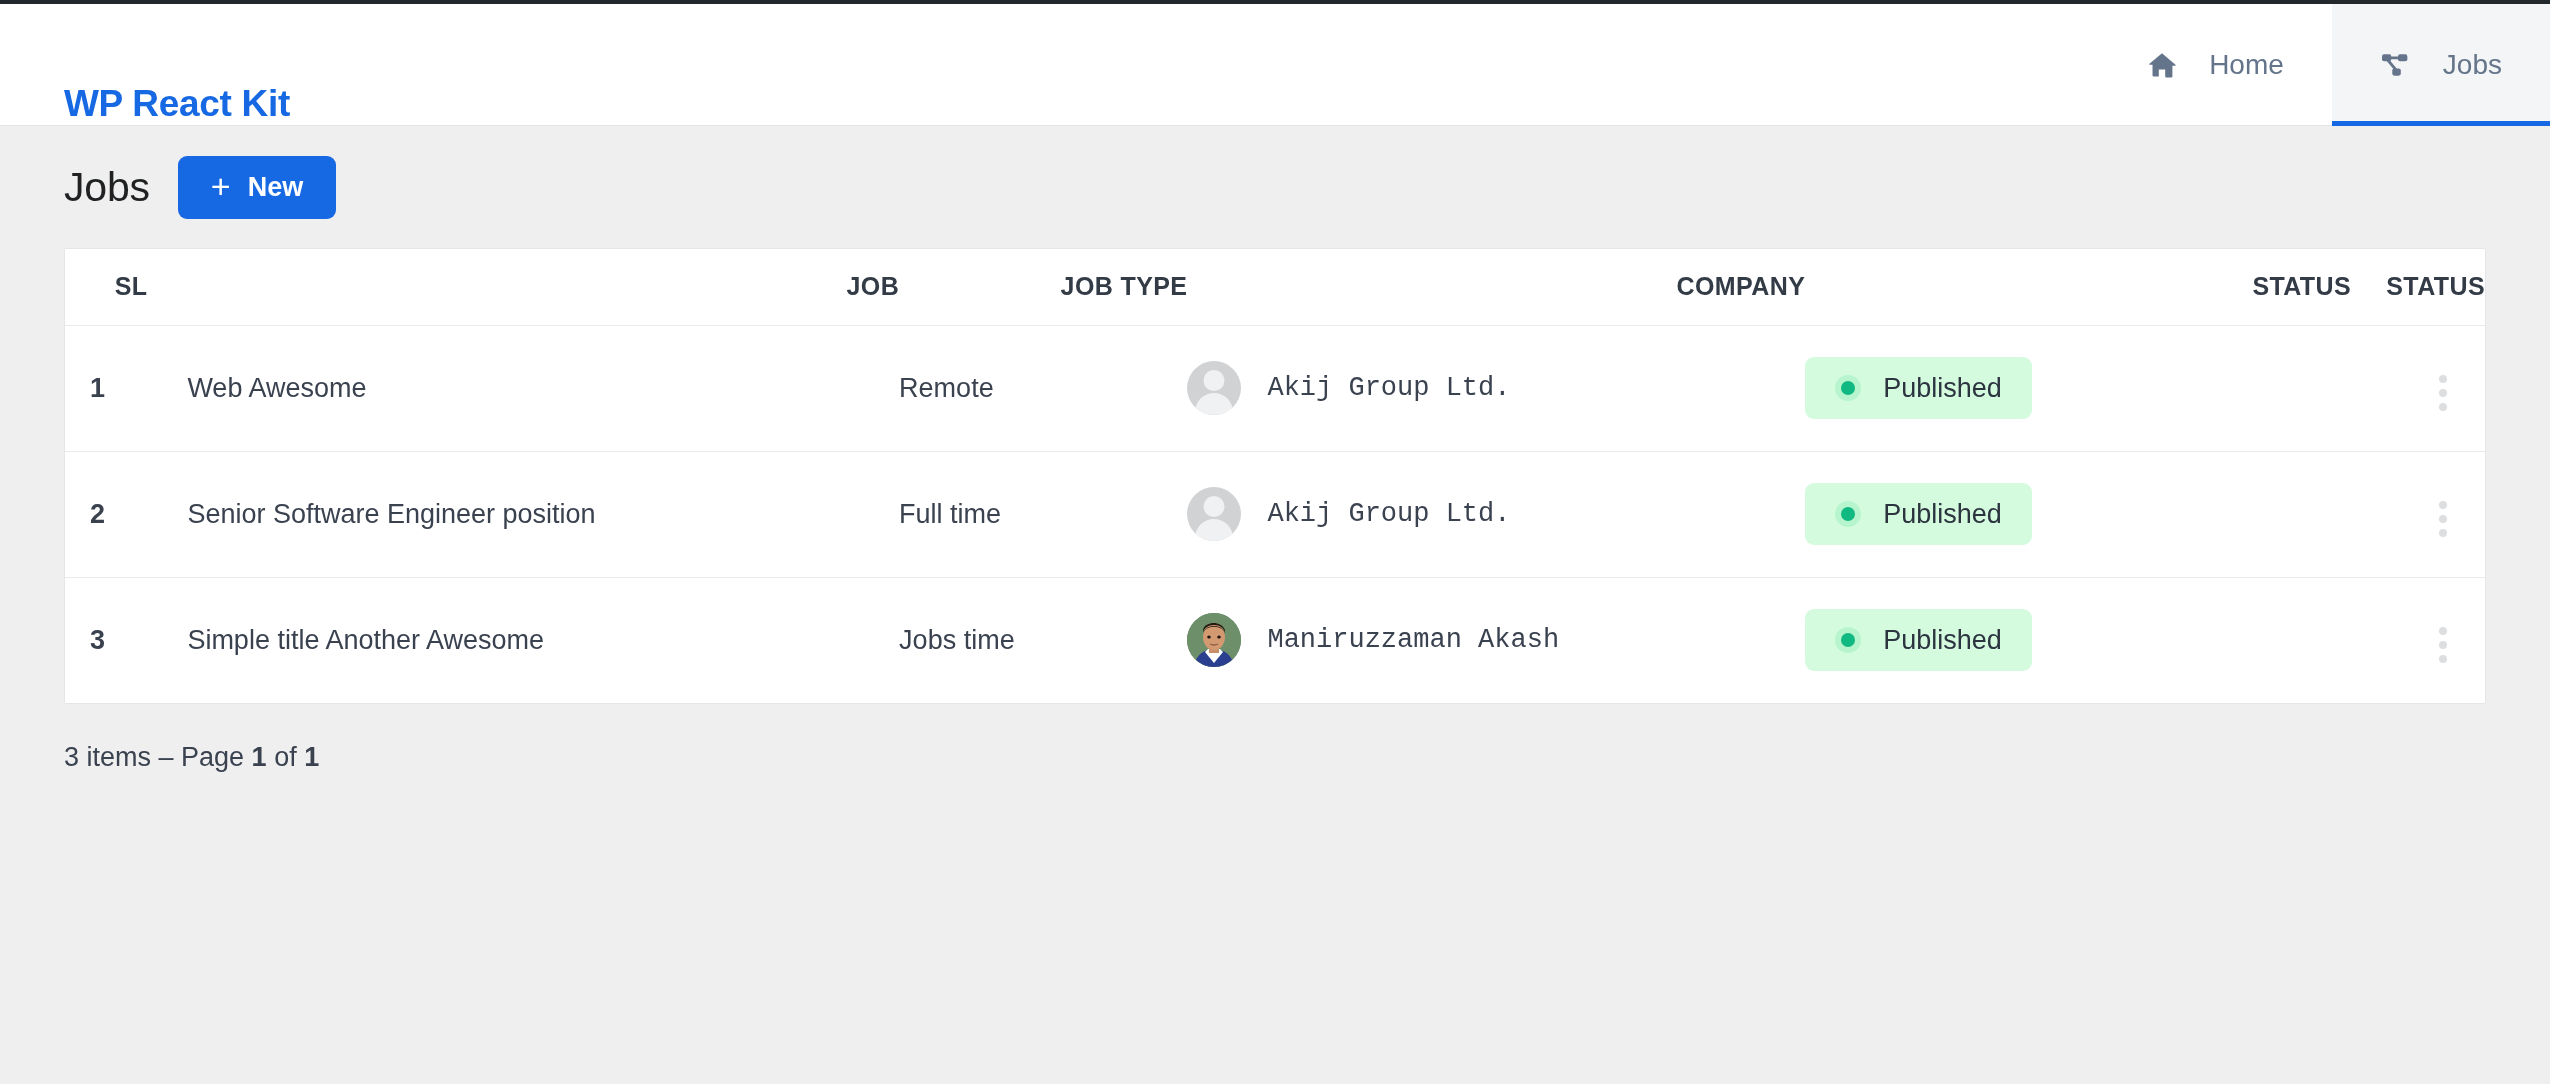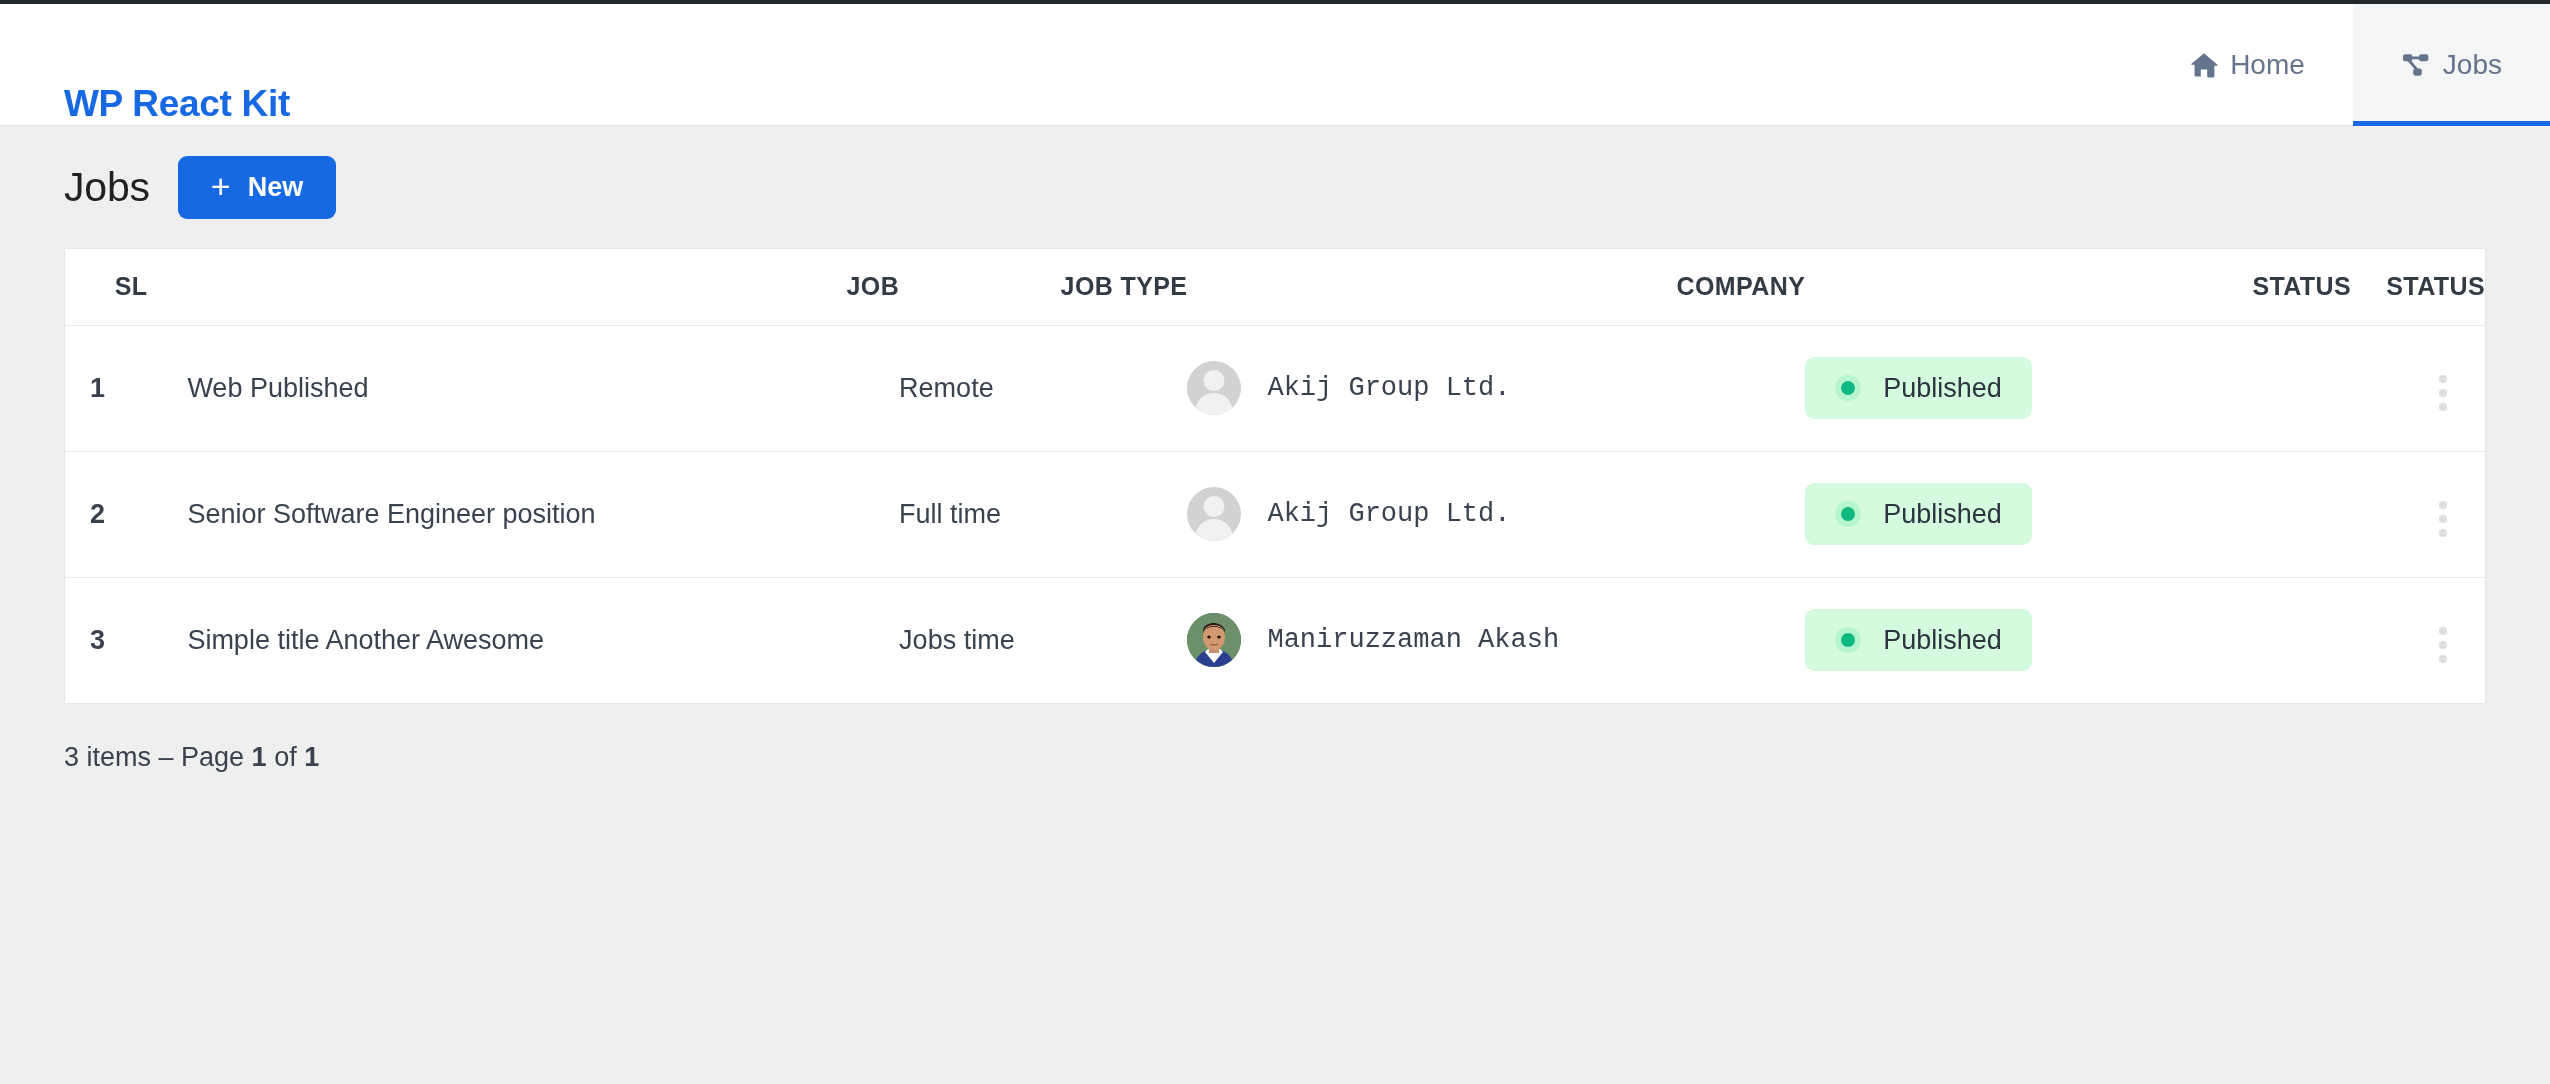--- a/index.html
+++ b/index.html
@@ -48,21 +48,21 @@
   }
 
   .nav {
     display: flex;
     align-items: stretch;
   }
 
   .nav-item {
     display: flex;
     align-items: center;
-    gap: 10px;
+    gap: 31px;
     padding: 0 48px;
     cursor: pointer;
     position: relative;
     color: #64748b;
     font-size: 28px;
   }
   .nav-item.active {
     background: #f4f5f6;
   }
   .nav-item.active::after {
@@ -352,21 +352,21 @@
           <th class="col-type">JOB TYPE</th>
           <th class="col-company">COMPANY</th>
           <th class="col-status">STATUS</th>
           <th class="col-action">STATUS</th>
         </tr>
       </thead>
       <tbody>
 
         <tr>
           <td class="col-sl">1</td>
-          <td class="col-job">Web Published</td>
+          <td class="col-job">Web Awesome</td>
           <td class="col-type">Remote</td>
           <td class="col-company">
             <div class="company-cell">
               <span class="avatar default"></span>
               <span class="company-name">Akij Group Ltd.</span>
             </div>
           </td>
           <td class="col-status">
             <span class="badge">
               <span class="badge-dot"></span>

